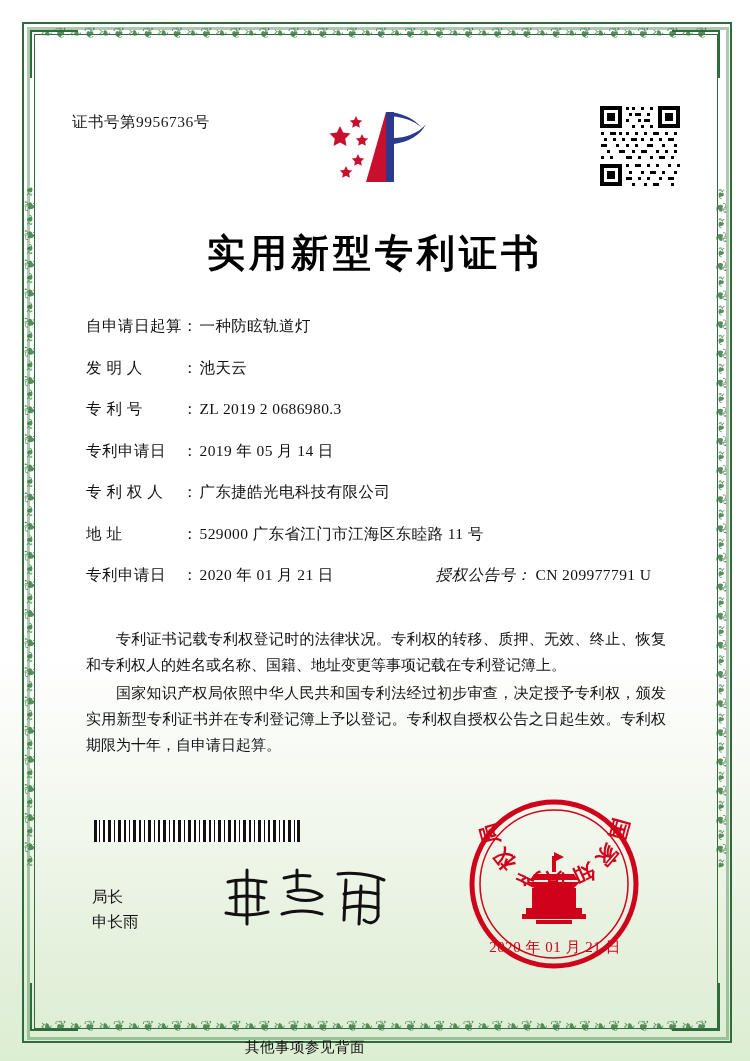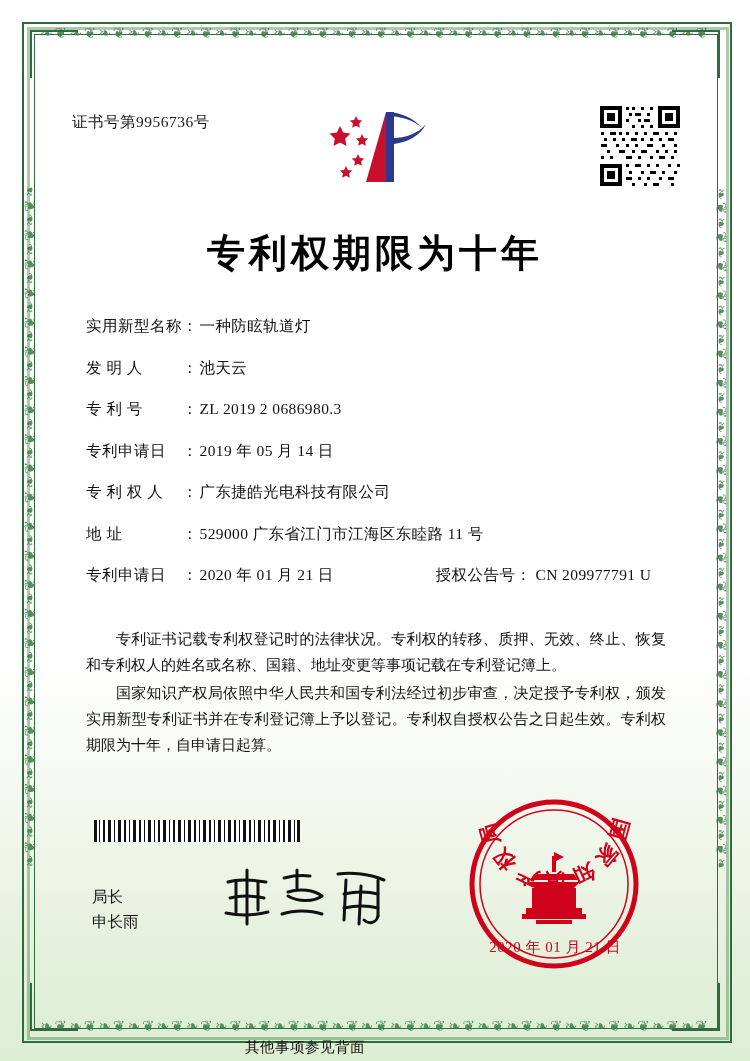--- a/index.html
+++ b/index.html
@@ -129,20 +129,21 @@
     box-sizing: border-box;
   }
   .field-colon { margin: 0 2px 0 0; }
   .field-value { flex: 1; letter-spacing: .4px; }
 
   .field-row.double .field-value { flex: 0 0 auto; width: 230px; }
   .field-label2 {
     flex: 0 0 auto;
     letter-spacing: .5px;
     padding-left: 6px;
+    font-style: italic;
   }
   .field-value2 { flex: 1; letter-spacing: .4px; padding-left: 4px; }
 
   
   .para-block {
     position: absolute;
     left: 86px; top: 626px;
     width: 580px;
     font-size: 15px;
     line-height: 26px;
@@ -327,26 +328,26 @@
           <rect x="61" y="73" width="3" height="3"></rect>
           <rect x="70" y="73" width="6" height="3"></rect>
         <rect x="34" y="79" width="3" height="3"></rect>
           <rect x="46" y="79" width="3" height="3"></rect>
           <rect x="55" y="79" width="6" height="3"></rect>
           <rect x="73" y="79" width="3" height="3"></rect>
       </g>
     </svg>
   </div>
 
-  <div class="title">专利权期限为十年</div>
+  <div class="title">实用新型专利证书</div>
 
   <div class="fields">
 
     <div class="field-row">
-      <span class="field-label">实用新型名称</span>
+      <span class="field-label">自申请日起算</span>
       <span class="field-colon">：</span>
       <span class="field-value">一种防眩轨道灯</span>
     </div>
 
     <div class="field-row">
       <span class="field-label spaced">发 明 人</span>
       <span class="field-colon">：</span>
       <span class="field-value">池天云</span>
     </div>
 

